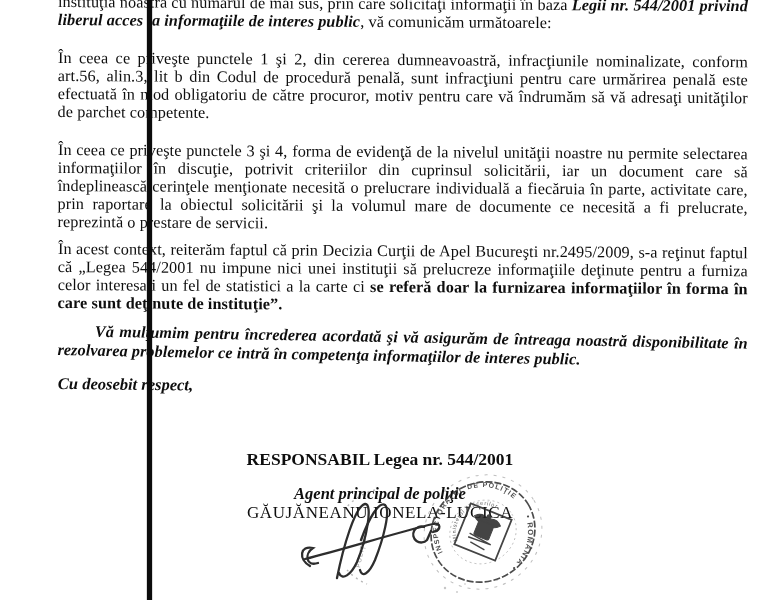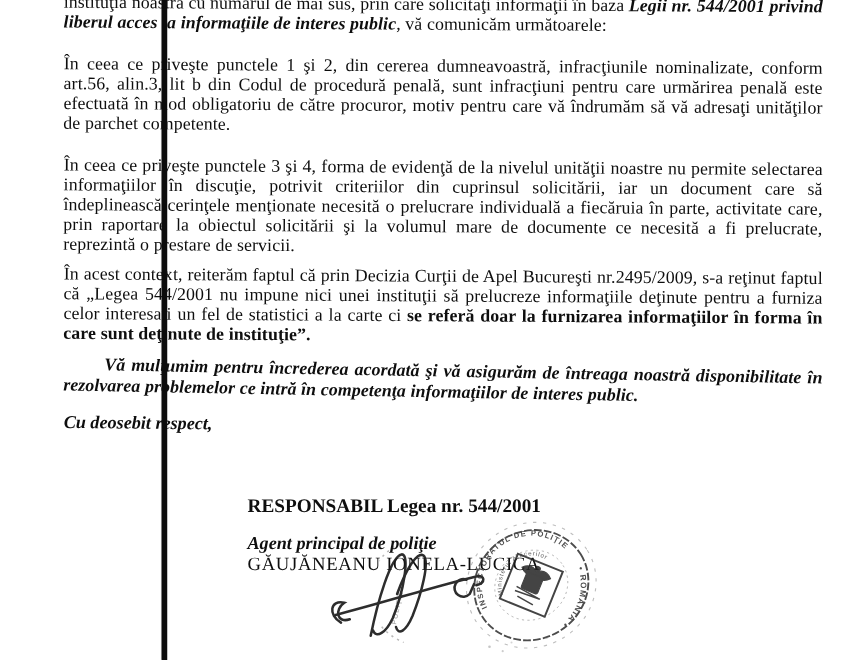--- a/index.html
+++ b/index.html
@@ -27,21 +27,21 @@
   }
   .seg-n{font-weight:400;font-style:normal;}
   .seg-b{font-weight:700;}
   .seg-bi{font-weight:700;font-style:italic;}
   .closing{
     font-size:16.5px;font-weight:700;font-style:italic;margin:0;
     transform:rotate(.6deg);transform-origin:0 0;
   }
   
   .sig-block{
-    position:absolute;left:225px;top:449px;width:340px;text-align:left;z-index:3;
+    position:absolute;left:210px;top:449px;width:340px;text-align:center;z-index:3;
   }
   .sig-role{font-size:17.5px;font-weight:700;line-height:21px;white-space:nowrap;}
   .sig-rank{font-size:16.5px;font-weight:700;font-style:italic;line-height:19px;white-space:nowrap;margin-top:14px;}
   .sig-name{font-size:17px;font-weight:400;line-height:20px;letter-spacing:.6px;white-space:nowrap;}
   
   .sig-svg{position:absolute;left:285px;top:488px;z-index:4;}
   .stamp-svg{position:absolute;left:345px;top:472px;z-index:6;}
   .stamp-text{
     font-family:"Liberation Sans","DejaVu Sans",sans-serif;
     font-weight:700;letter-spacing:1.1px;fill:#2e2e2e;

